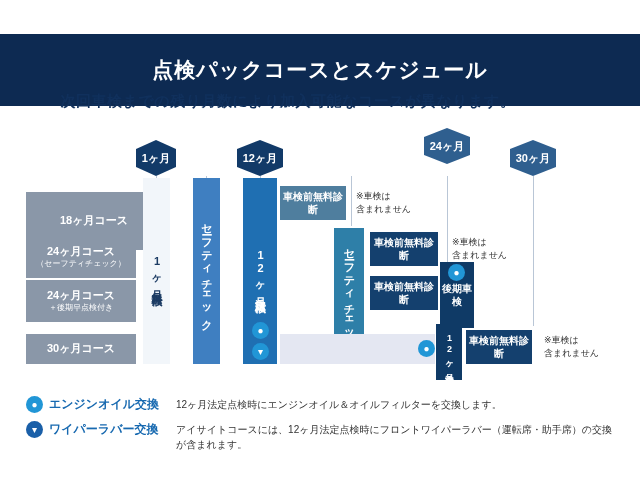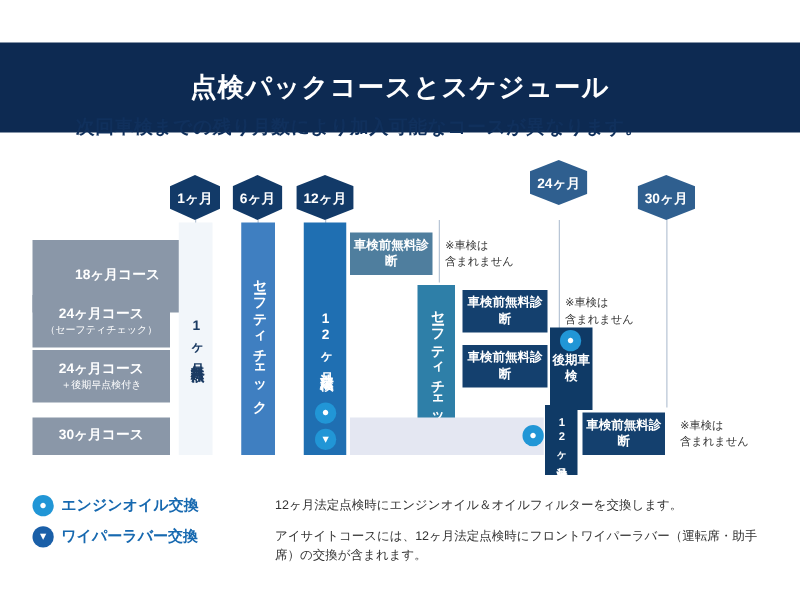--- a/index.html
+++ b/index.html
@@ -88,35 +88,34 @@
     position:absolute;display:flex;flex-direction:column;gap:4px;align-items:center;
   }
 
   
   .legend{position:absolute;left:26px;top:396px;width:590px;}
   .legend-row{display:flex;align-items:flex-start;margin-bottom:8px;}
   .legend-label{
     display:flex;align-items:center;gap:6px;width:150px;flex:0 0 150px;
     color:#1769b0;font-size:12px;font-weight:bold;
   }
-  .legend-text{color:#333333;font-size:10px;line-height:1.45;padding-top:2px;margin-left:44px;}
+  .legend-text{color:#333333;font-size:10px;line-height:1.45;padding-top:2px;}
 </style>
 </head>
 <body>
 
 <div class="page">
 
   <div class="header">
     <div class="header-title">点検パックコースとスケジュール</div>
   </div>
 
   <div class="subtitle">次回車検までの残り月数により加入可能なコースが異なります。</div>
 
   <div class="marker" style="left:136px;top:140px;">1ヶ月</div>
-  <div class="marker" style="left:186px;top:140px;">6ヶ月</div>
   <div class="marker wide" style="left:237px;top:140px;">12ヶ月</div>
   <div class="marker wide light" style="left:424px;top:128px;">24ヶ月</div>
   <div class="marker wide light" style="left:510px;top:140px;">30ヶ月</div>
 
   <div class="tick" style="left:156px;top:176px;height:16px;"></div>
   <div class="tick" style="left:206px;top:176px;height:16px;"></div>
   <div class="tick" style="left:260px;top:176px;height:16px;"></div>
   <div class="tick" style="left:351px;top:176px;height:50px;"></div>
   <div class="tick" style="left:447px;top:176px;height:90px;"></div>
   <div class="tick" style="left:533px;top:176px;height:150px;"></div>

